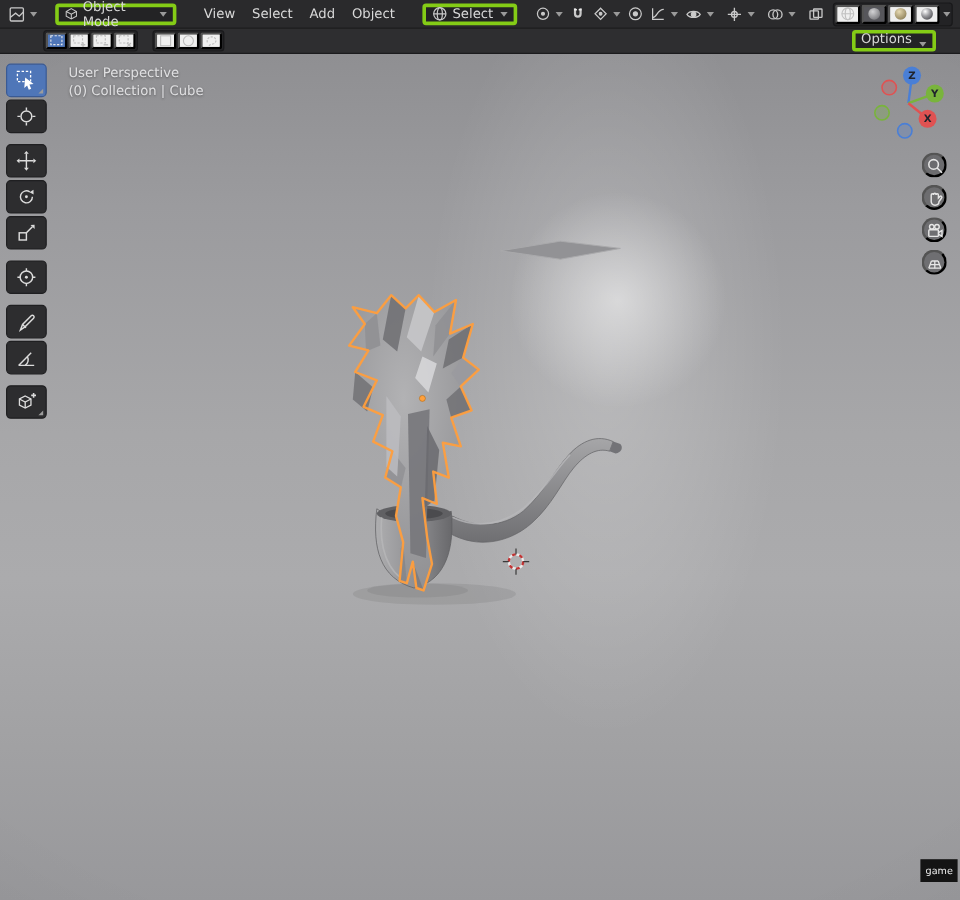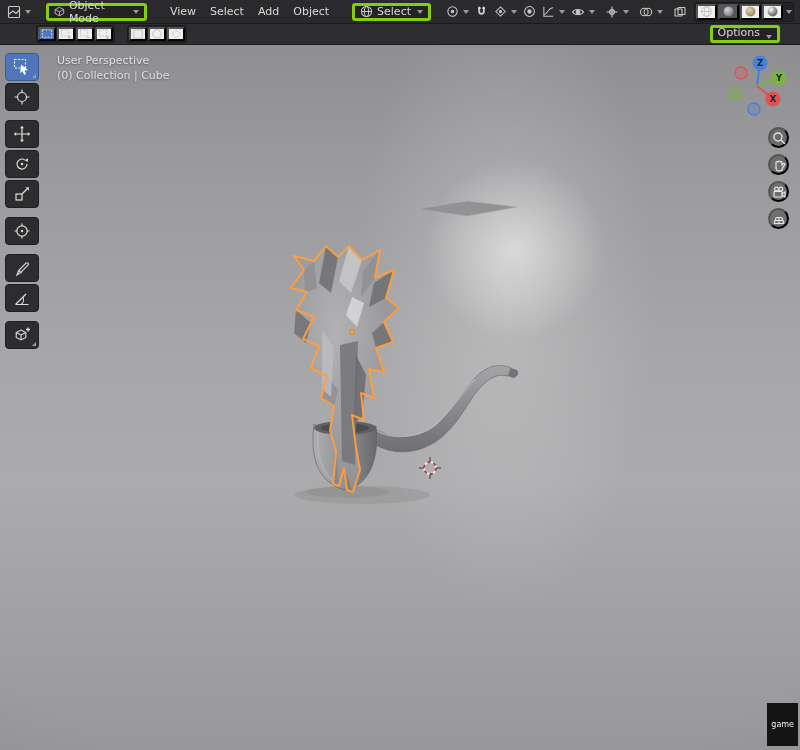--- a/index.html
+++ b/index.html
@@ -74,22 +74,22 @@
   .lt-btn.active { background:#4f76b8; border-color:#3a5a94; }
   .lt-corner { position:absolute; right:2px; bottom:2px; width:0; height:0; border-left:4px solid transparent; border-bottom:4px solid #9c9c9c; }
   
   .nav-gizmo { position:absolute; top:5px; right:7px; z-index:3; }
   .side-buttons { position:absolute; top:82px; right:11px; display:flex; flex-direction:column; gap:6px; z-index:3; }
   .side-btn {
     width:21px; height:21px; border-radius:50%; background:rgba(48,48,50,0.42);
     display:flex; align-items:center; justify-content:center;
   }
   .watermark {
-    position:absolute; right:2px; bottom:4px; background:#141414; color:#f2f2f2;
-    font-size:8px; line-height:11px; padding:16px 4px; z-index:4;
+    position:absolute; right:2px; bottom:15px; background:#141414; color:#f2f2f2;
+    font-size:8px; line-height:11px; padding:4px 4px; z-index:4;
   }
 </style>
 </head>
 <body>
 
 <svg width="0" height="0" style="position:absolute">
   <defs>
     <radialGradient id="gSolid" cx="0.38" cy="0.32" r="0.75">
       <stop offset="0" stop-color="#d2d2d4"></stop>
         <stop offset="1" stop-color="#78787c"></stop>

